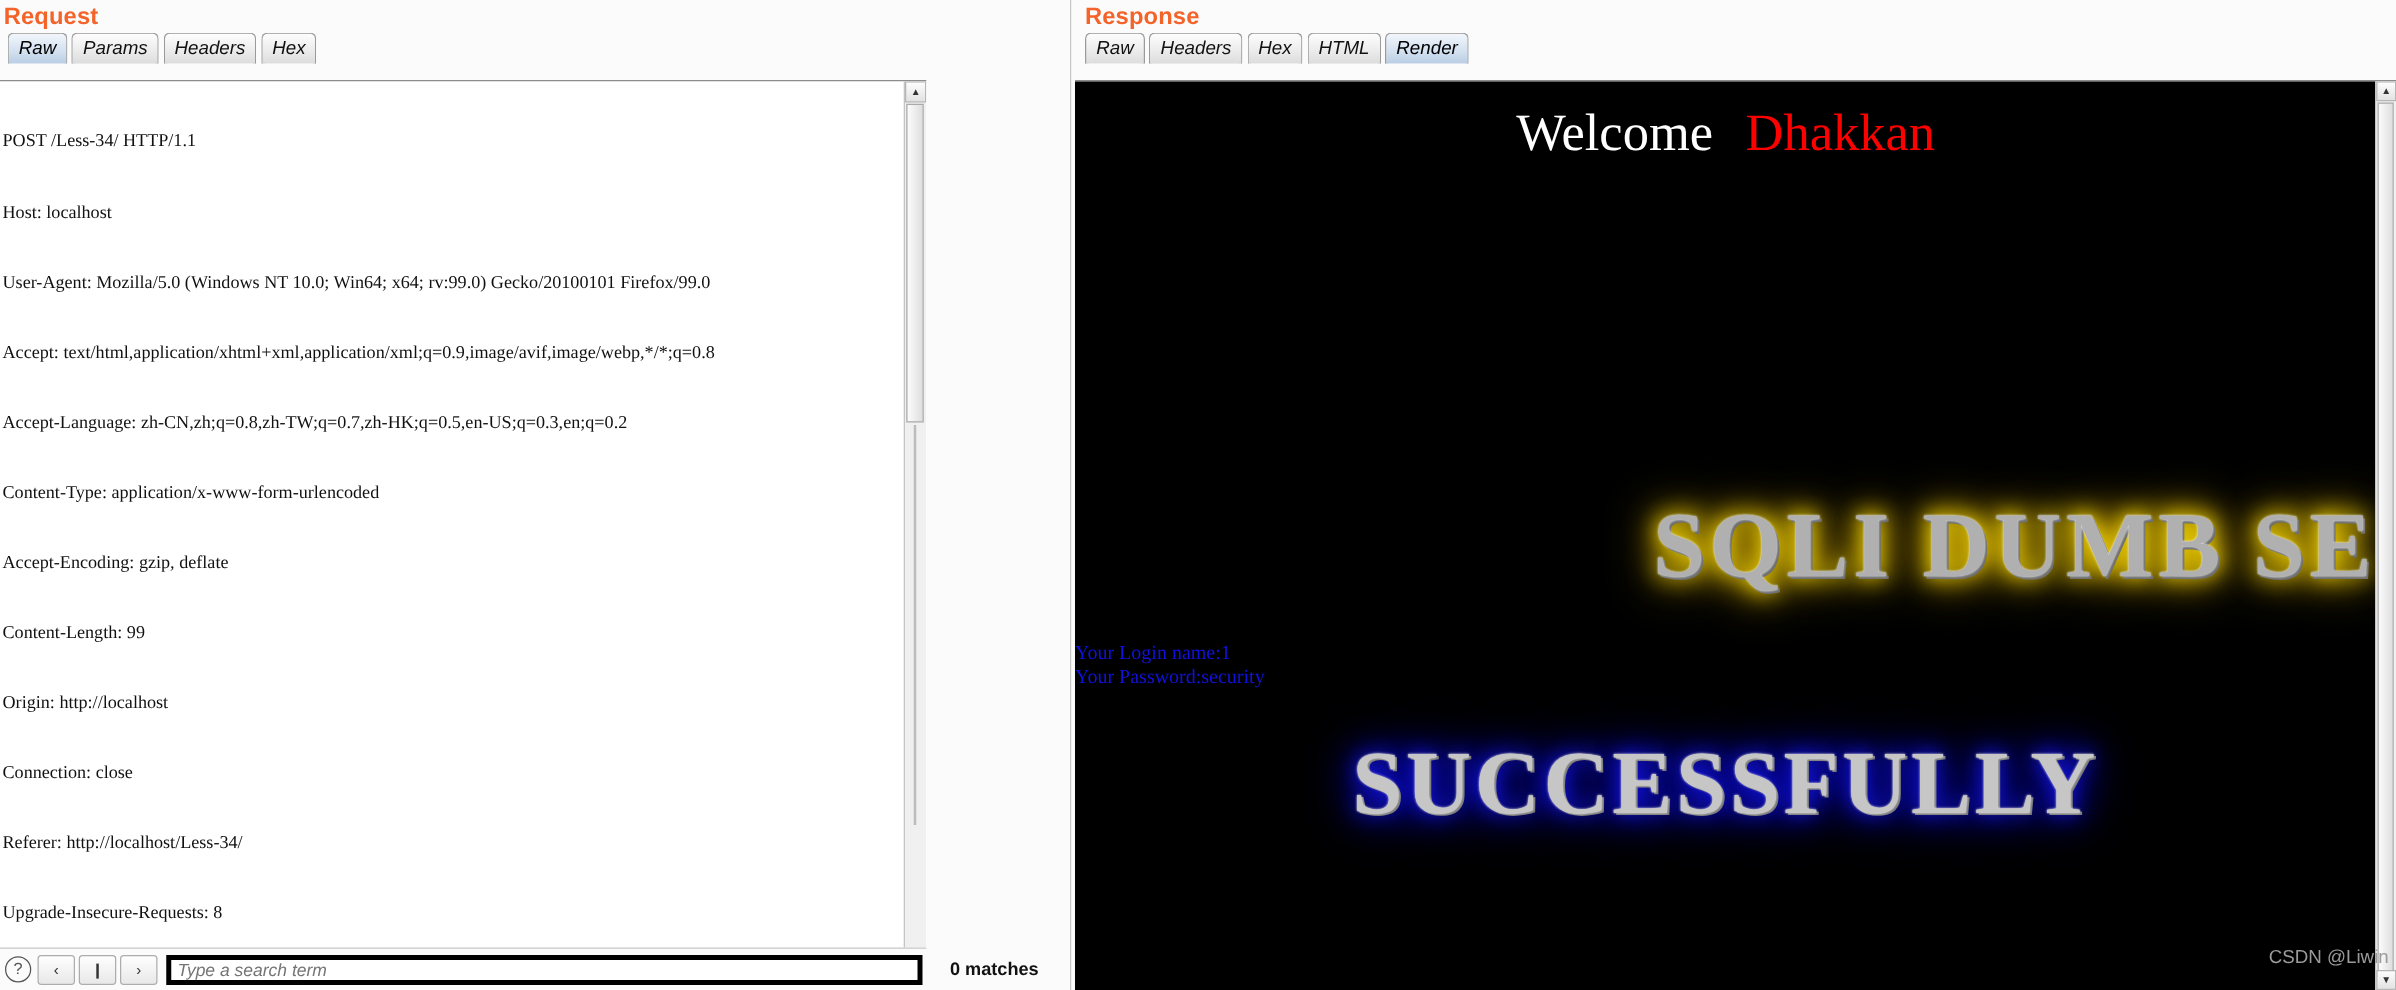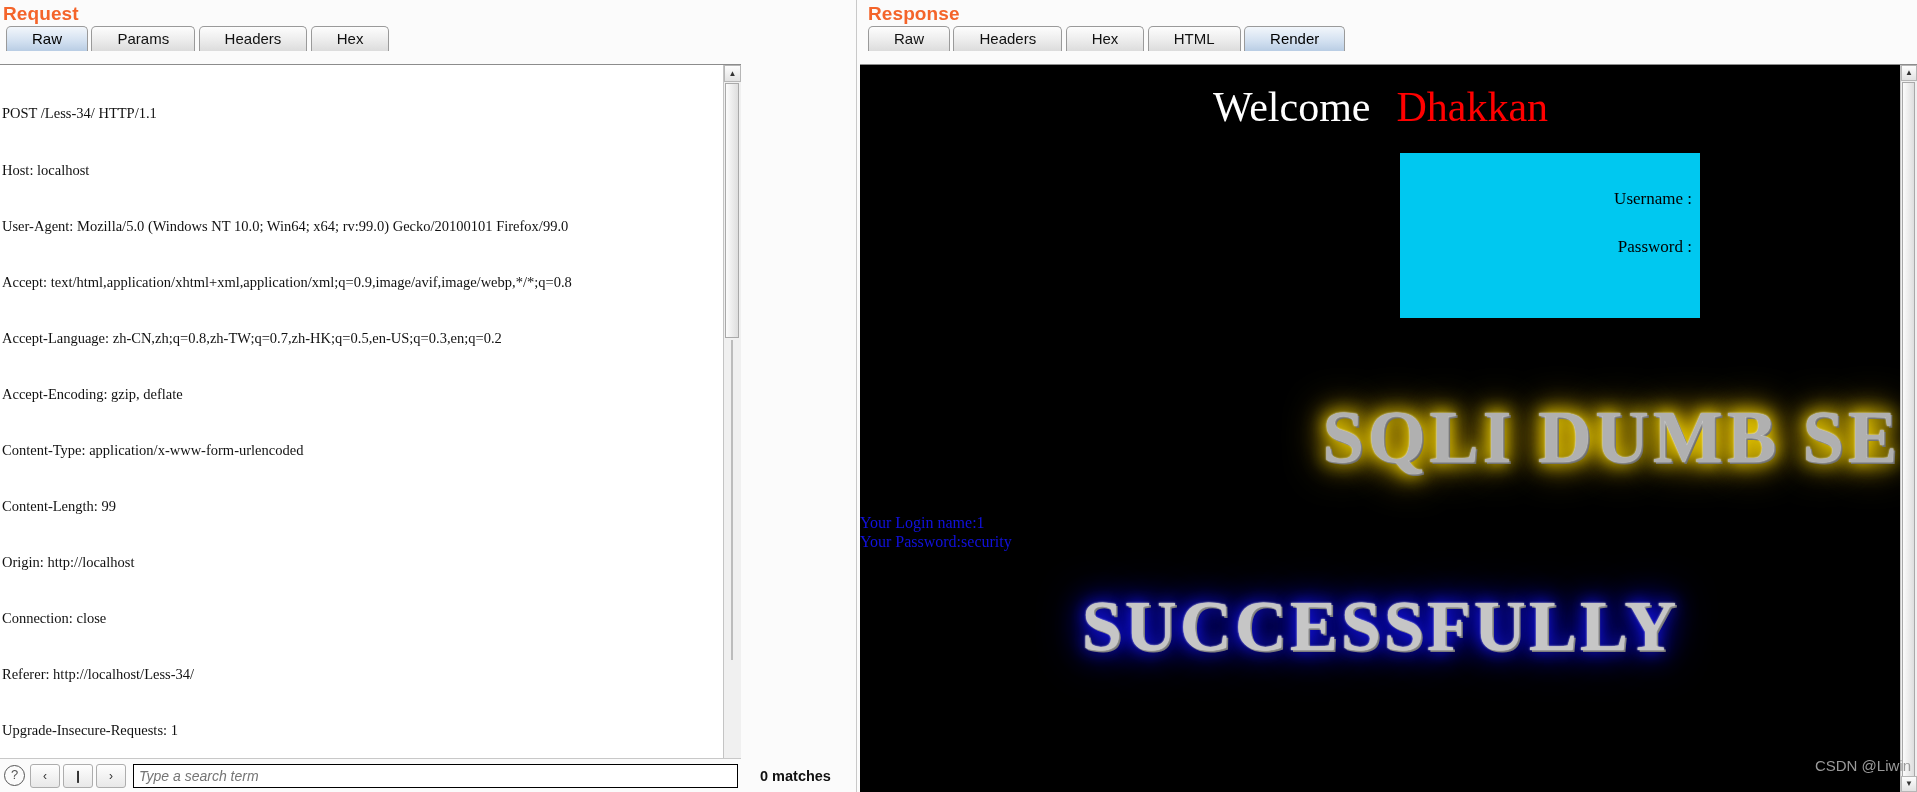--- a/index.html
+++ b/index.html
@@ -38,32 +38,33 @@
     height: 26px;
     padding-left: 6px;
     box-sizing: border-box;
   }
   #response-panel .tabstrip { padding-left: 10px; }
   .tab {
     display: inline-block;
     position: relative;
     height: 25px;
     line-height: 24px;
-    padding: 0 25px;
+    padding: 0 8px;
     margin-right: -1px;
     font-size: 15px;
     color: #111;
     background: linear-gradient(to bottom, #fdfdfd 0%, #ececec 55%, #dcdcdc 100%);
     border: 1px solid #9a9a9a;
     border-bottom: none;
     border-radius: 5px 5px 0 0;
     vertical-align: bottom;
     box-sizing: border-box;
     cursor: pointer;
     white-space: nowrap;
+    font-style: italic;
   }
   .tab.active {
     background: linear-gradient(to bottom, #f2f6fb 0%, #d2e0f0 60%, #b9cde4 100%);
     color: #000;
     z-index: 3;
   }
 
   
   .req-body {
     position: absolute;
@@ -164,21 +165,21 @@
     line-height: 22px;
     text-align: center;
     cursor: pointer;
     flex: none;
     box-sizing: border-box;
   }
   .search-input {
     flex: none;
     width: 605px;
     height: 24px;
-    border: 1px solid #000000;
+    border: 4px solid #000000;
     background: #fff;
     margin-left: 4px;
     padding: 0 5px;
     box-sizing: border-box;
     font-size: 14px;
     font-style: italic;
     color: #9a9a9a;
     font-family: "Liberation Sans", sans-serif;
   }
   .match-count {
@@ -349,27 +350,27 @@
       <div class="tab">Hex</div>
     </div>
 
     <div class="req-body">
       <div class="req-text">
         <div class="line">POST /Less-34/ HTTP/1.1</div>
         <div class="line">Host: localhost</div>
         <div class="line">User-Agent: Mozilla/5.0 (Windows NT 10.0; Win64; x64; rv:99.0) Gecko/20100101 Firefox/99.0</div>
         <div class="line">Accept: text/html,application/xhtml+xml,application/xml;q=0.9,image/avif,image/webp,*/*;q=0.8</div>
         <div class="line">Accept-Language: zh-CN,zh;q=0.8,zh-TW;q=0.7,zh-HK;q=0.5,en-US;q=0.3,en;q=0.2</div>
+        <div class="line">Content-Type: application/x-www-form-urlencoded</div>
         <div class="line">Accept-Encoding: gzip, deflate</div>
-        <div class="line">Content-Type: application/x-www-form-urlencoded</div>
         <div class="line">Content-Length: 99</div>
         <div class="line">Origin: http://localhost</div>
         <div class="line">Connection: close</div>
         <div class="line">Referer: http://localhost/Less-34/</div>
-        <div class="line">Upgrade-Insecure-Requests: 1</div>
+        <div class="line">Upgrade-Insecure-Requests: 8</div>
         <div class="line">Sec-Fetch-Dest: document</div>
         
         
         
         
         
         
       </div>
 
       <div class="vscroll">
@@ -402,24 +403,20 @@
       <div class="tab">Hex</div>
       <div class="tab">HTML</div>
       <div class="tab active">Render</div>
     </div>
 
     <div class="resp-body">
       <div class="render-frame">
 
         <div class="welcome"><span>Welcome</span><span class="dhakkan">Dhakkan</span></div>
 
-        <div class="loginbox">
-          <div class="row">Username :</div>
-          <div class="row">Password :</div>
-        </div>
 
         <div class="sqli-banner">SQLI DUMB SE</div>
 
         <div class="login-result">
           <div>Your Login name:1</div>
           <div>Your Password:security</div>
         </div>
 
         <div class="success-banner">SUCCESSFULLY</div>
       </div>

